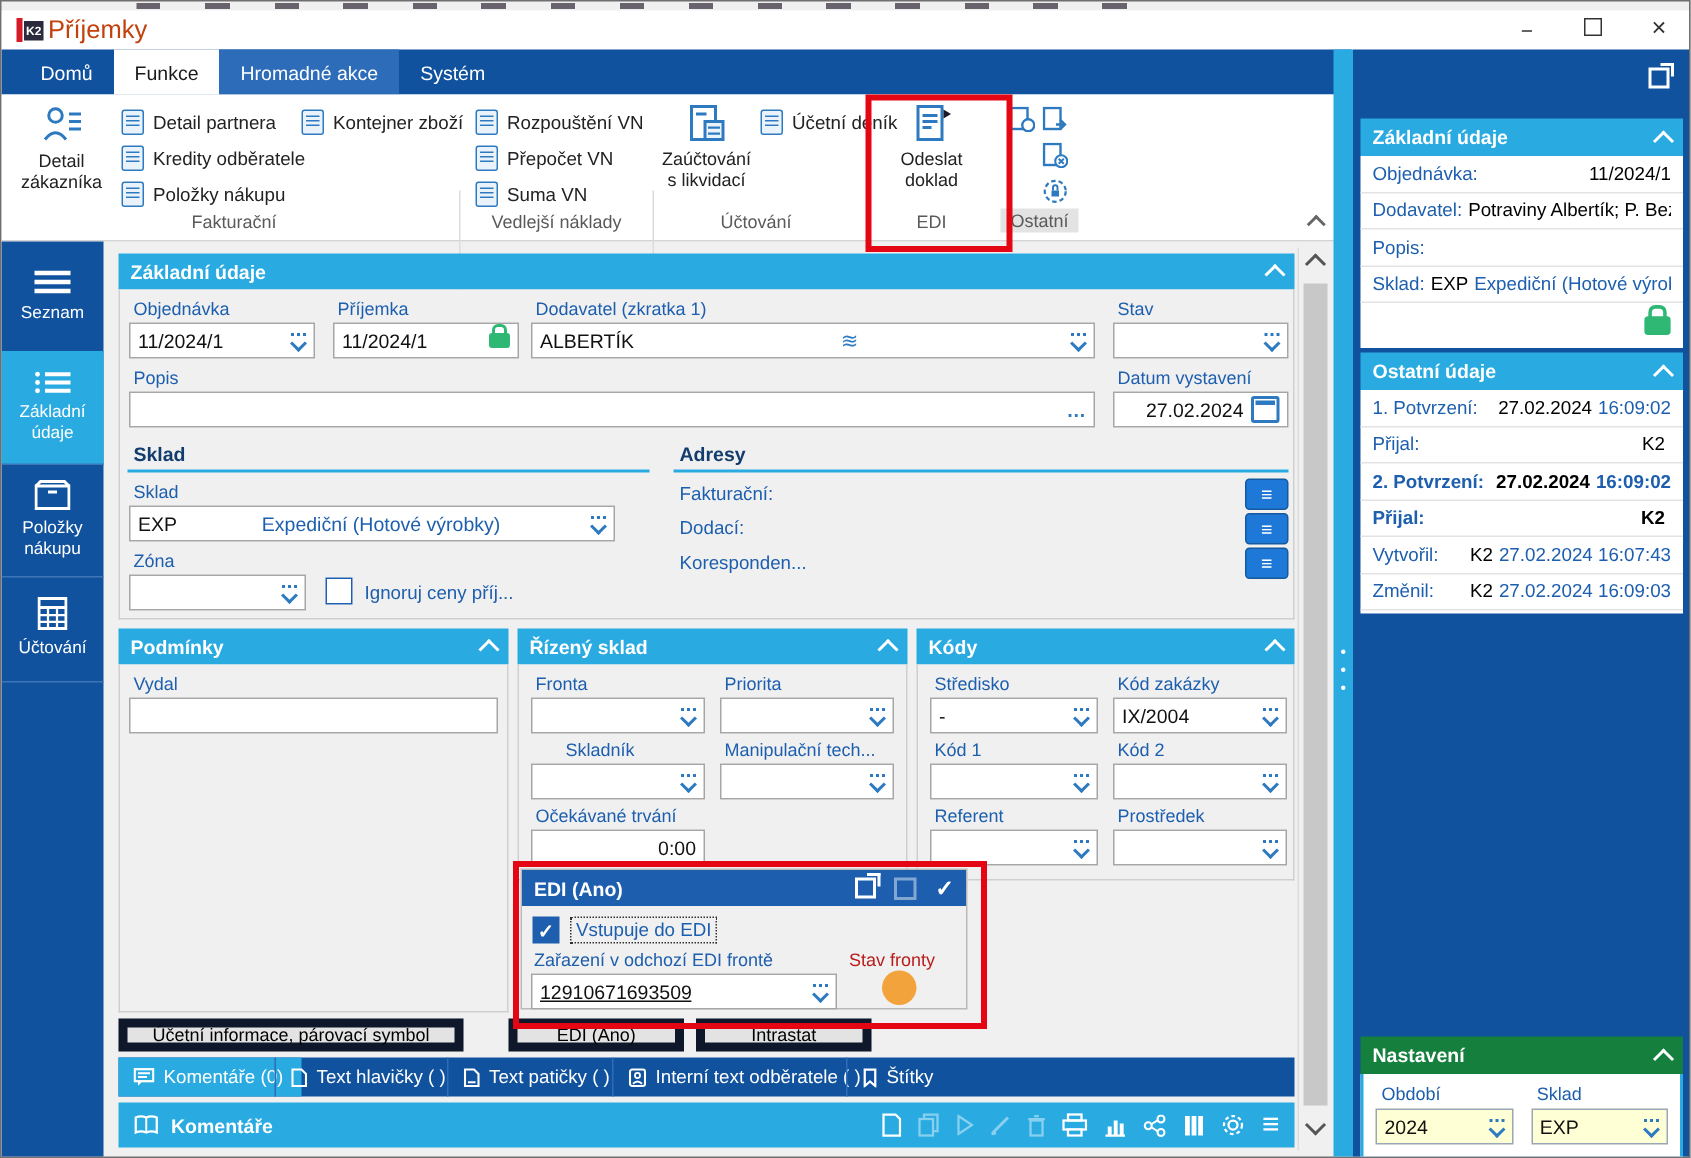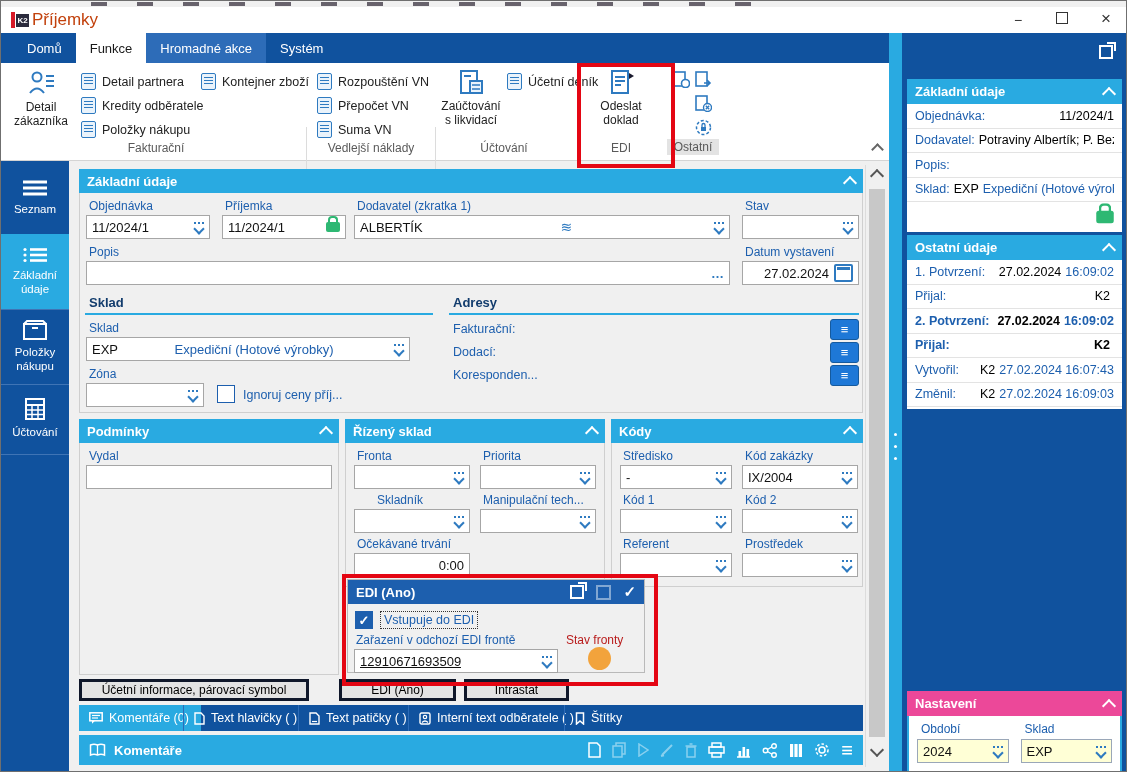--- a/index.html
+++ b/index.html
@@ -11,21 +11,21 @@
   .fld .val{white-space:nowrap;overflow:hidden;}
   .dd{margin-left:auto;display:flex;flex-direction:column;align-items:center;cursor:pointer;padding-left:4px;}
   .dd .dots{width:10px;height:0;border-top:2px dotted #2e7ac0;}
   .dd .chev{width:6px;height:6px;border-right:2px solid #2e7ac0;border-bottom:2px solid #2e7ac0;transform:rotate(45deg);margin-top:1px;}
   
   .phead{position:absolute;background:#29aae1;color:#fff;font-weight:bold;font-size:13px;display:flex;align-items:center;padding:0 8px;height:24px;box-sizing:border-box;}
   .up{margin-left:auto;width:8px;height:8px;border-left:2px solid #fff;border-top:2px solid #fff;transform:rotate(45deg);margin-top:4px;cursor:pointer;}
   .pbody{position:absolute;border:1px solid #cfcfcf;border-top:none;background:#f0f0f0;box-sizing:border-box;}
   .ghead{position:absolute;font-weight:bold;color:#123c6d;font-size:13px;}
   .grule{position:absolute;height:2px;background:#29aae1;}
-  .btn{position:absolute;background:#e3e3e3;border:3px solid #0f172a;display:flex;align-items:center;justify-content:center;font-size:12px;color:#000;cursor:pointer;box-sizing:border-box;}
+  .btn{position:absolute;background:#e3e3e3;border:6px solid #0f172a;display:flex;align-items:center;justify-content:center;font-size:12px;color:#000;cursor:pointer;box-sizing:border-box;}
   
   .rtab{height:30px;display:flex;align-items:center;padding:0 14px;color:#fff;font-size:13px;cursor:pointer;}
   .ritem{position:absolute;display:flex;align-items:center;gap:6px;font-size:12.5px;color:#222;cursor:pointer;white-space:nowrap;}
   .ric{width:13px;height:15px;border:1px solid #2e7ac0;border-radius:2px;position:relative;background:#eaf3fb;flex:0 0 auto;}
   .ric::before{content:"";position:absolute;left:2px;right:2px;top:3px;height:1px;background:#2e7ac0;box-shadow:0 3px 0 #2e7ac0,0 6px 0 #2e7ac0;}
   .rbig{position:absolute;display:flex;flex-direction:column;align-items:center;text-align:center;font-size:12px;color:#222;cursor:pointer;line-height:1.15;}
   .glabel{position:absolute;font-size:12px;color:#5a5a5a;text-align:center;}
   .vsep{position:absolute;width:1px;background:#dcdcdc;top:64px;height:74px;}
   
   .snav{position:absolute;left:0;width:68px;display:flex;flex-direction:column;align-items:center;justify-content:center;color:#fff;font-size:11.5px;text-align:center;cursor:pointer;border-bottom:1px solid #3f74b5;line-height:1.2;gap:6px;}
@@ -451,21 +451,21 @@
   </div>
 
   <div class="redbox" style="left:341px;top:573px;width:308px;height:104px;"></div>
 
   <div class="btn" style="left:78px;top:678px;width:230px;height:22px;">
       <span>Účetní informace, párovací symbol</span>
     </div>
   <div class="btn" style="left:338px;top:678px;width:117px;height:22px;">
       <span>EDI (Ano)</span>
     </div>
-  <div class="btn" style="left:463px;top:678px;width:105px;height:22px;">
+  <div class="btn" style="left:463px;top:678px;width:117px;height:22px;">
       <span>Intrastat</span>
     </div>
 
   <div class="abs" style="left:78px;top:704px;width:784px;height:26px;background:#10529e;"></div>
   <div class="tabbtn" style="left:78px;top:704px;width:102px;background:#29aae1;">
     <span>
         <svg width="14" height="12" viewBox="0 0 14 12">
           <rect x="0.8" y="0.8" width="12.4" height="8" fill="none" stroke="#fff" stroke-width="1.5"></rect>
           <path d="M3 8.8 v3 l3-3" fill="#fff"></path>
           <line x1="3" y1="3.5" x2="11" y2="3.5" stroke="#fff" stroke-width="1.2"></line>
@@ -677,21 +677,21 @@
             <span class="cl">Změnil:</span>
             <span class="rgt">
               <span class="cv">K2</span>
               <span class="cb2">27.02.2024 16:09:03</span>
             </span>
           </div>
       </div>
     </div>
 
     <div class="abs" style="left:5px;top:658px;width:215px;">
-      <div style="background:#ec4899;color:#fff;font-weight:bold;font-size:13px;display:flex;align-items:center;padding:0 8px;height:25px;">
+      <div style="background:#15803d;color:#fff;font-weight:bold;font-size:13px;display:flex;align-items:center;padding:0 8px;height:25px;">
         <span>Nastavení</span>
           <span class="up"></span>
       </div>
       <div style="background:#fff;border:2px solid #29aae1;border-top:none;padding:6px 8px 10px;position:relative;">
         <div style="display:flex;gap:12px;">
           <div style="flex:1;">
             <div style="color:#1d5fae;font-size:12px;margin:0 0 3px 4px;">Období</div>
             <div class="fld yfld" style="position:relative;width:100%;border-color:#9aa7b8;">
               <span class="val">2024</span>
               <span class="dd">

